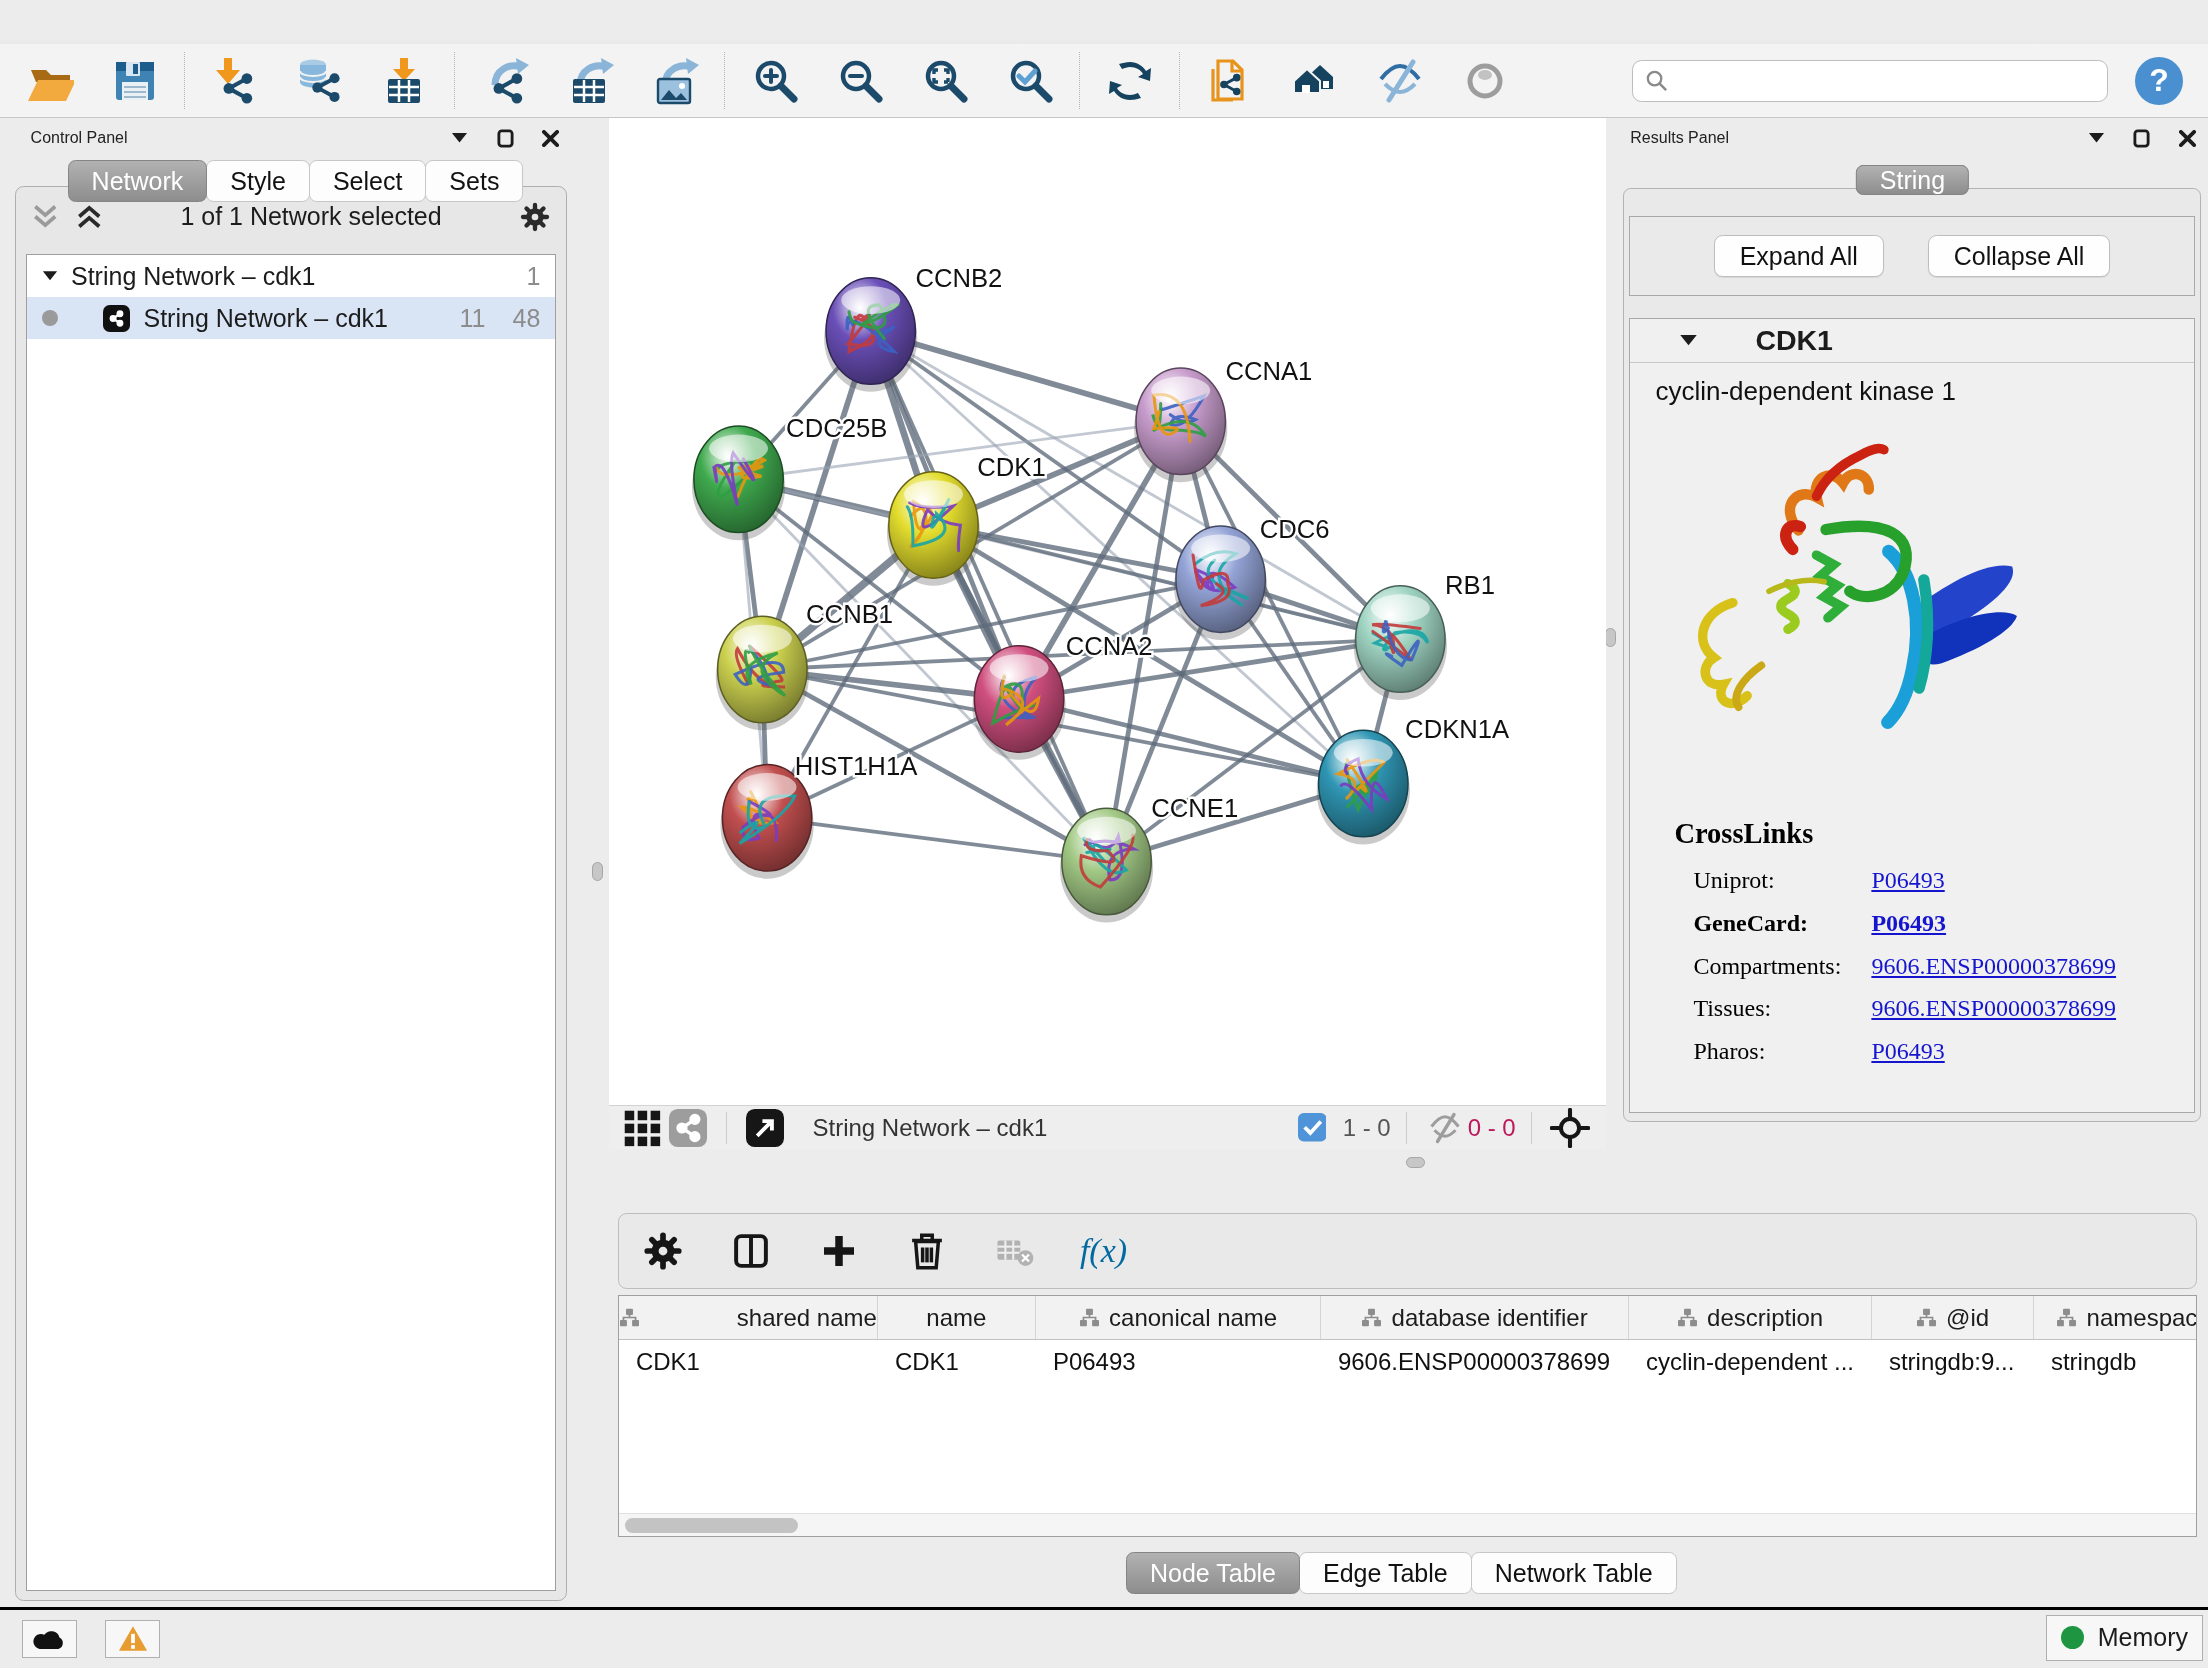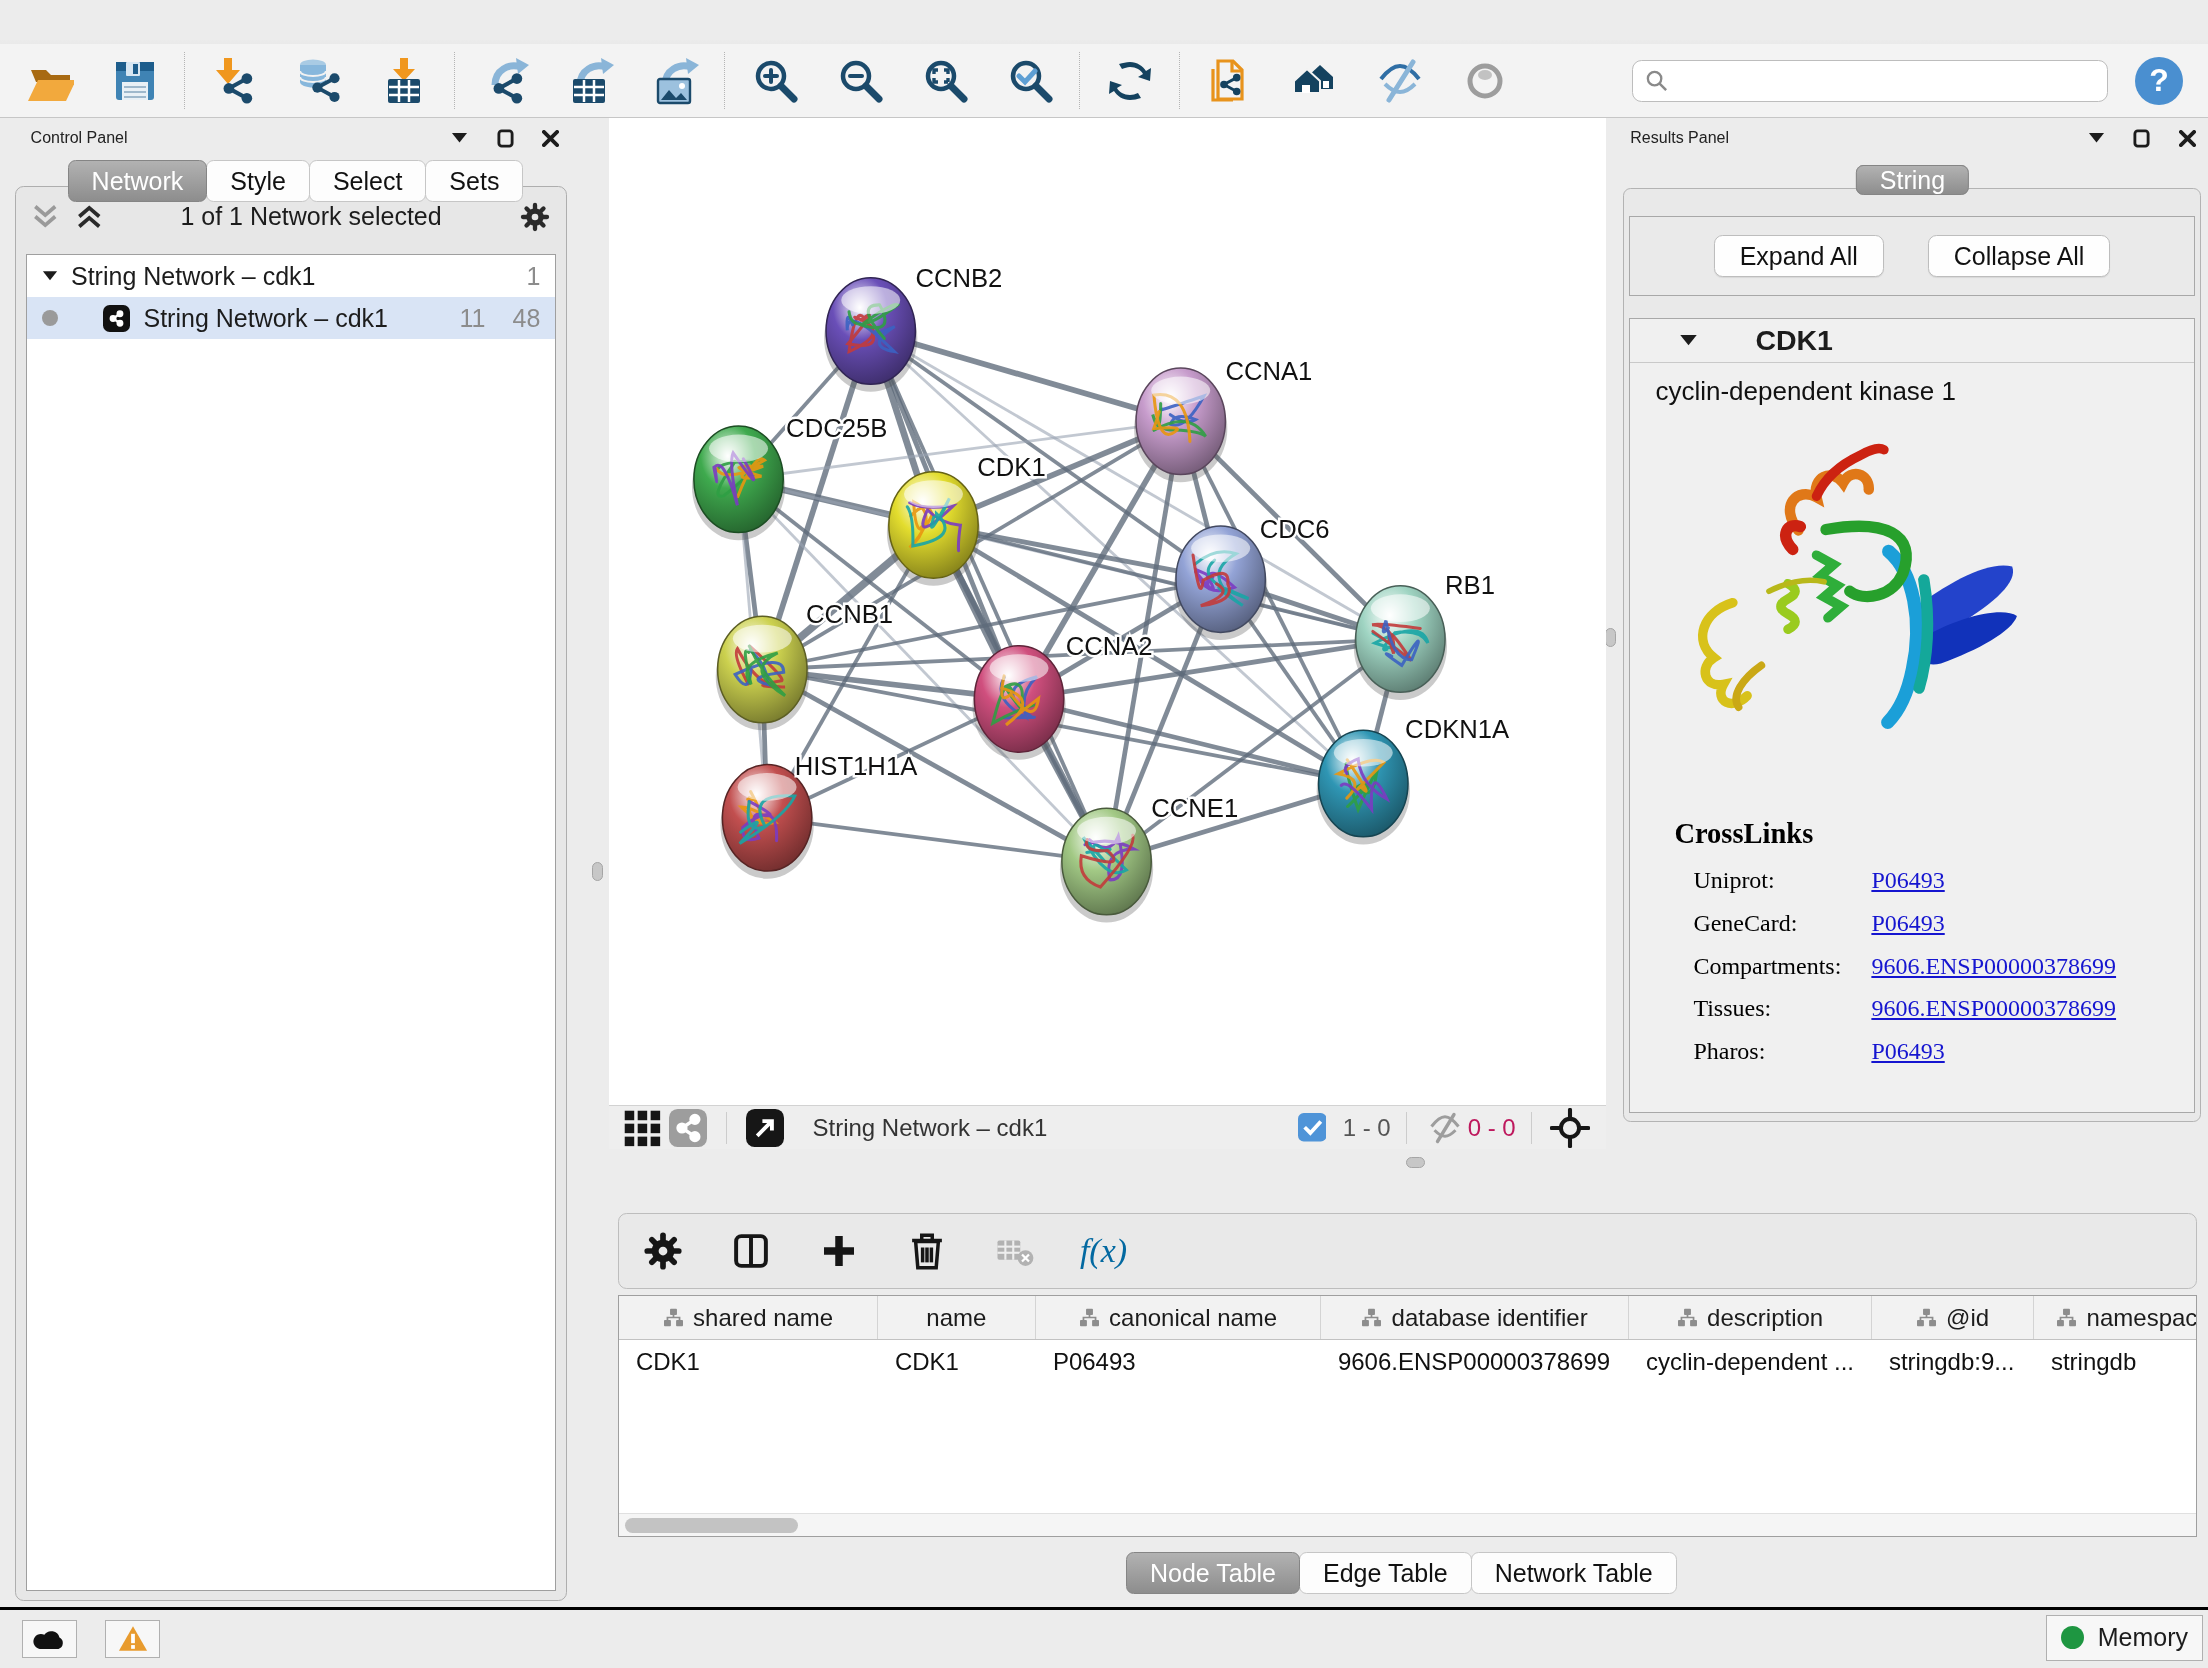--- a/index.html
+++ b/index.html
@@ -727,21 +727,21 @@
             <path d="M125 116 C111 101 119 87 133 92" stroke="#cc2211" stroke-width="12"></path>
             <path d="M100 160 C120 150 140 146 158 150" stroke="#b8b81a" stroke-width="6"></path>
           </g>
         </svg>
         <div class="xl-title">CrossLinks</div>
         <div id="crosslinks">
             <div class="xl-row" style="top: 504px;">
               <span class="xl-label">Uniprot:</span>
     <a class="xl-value">P06493</a>
             </div>
-            <div class="xl-row" style="top: 547px;">
+            <div class="xl-row" style="top: 547px; font-weight: bold;">
               <span class="xl-label">GeneCard:</span>
     <a class="xl-value">P06493</a>
             </div>
             <div class="xl-row" style="top: 590px;">
               <span class="xl-label">Compartments:</span>
     <a class="xl-value">9606.ENSP00000378699</a>
             </div>
             <div class="xl-row" style="top: 632px;">
               <span class="xl-label">Tissues:</span>
     <a class="xl-value">9606.ENSP00000378699</a>
@@ -807,21 +807,21 @@
             <line x1="22" y1="12" x2="22" y2="34"></line>
           </g>
         <circle cx="36" cy="32" r="9" fill="#b2b2b2"></circle>
           <path d="M32 28l8 8M40 28l-8 8" stroke="#fff" stroke-width="2.6"></path>
         </svg>
       </span>
     <span class="fx-label">f(x)</span>
   </div>
   <div class="tp-table">
     <div class="tp-headrow" id="tp-headrow">
-        <div class="tp-hcell" style="width: 259px;">
+        <div class="tp-hcell" style="width: 259px; justify-content: space-between;">
           <svg width="21" height="19" viewBox="0 0 24 22">
             <g fill="#8d8d8d">
               <rect x="8" y="1" width="8" height="7" rx="1"></rect>
               <rect x="1" y="14" width="8" height="7" rx="1"></rect>
               <rect x="15" y="14" width="8" height="7" rx="1"></rect>
             </g>
             <path d="M12 8v3M5 14v-3h14v3" stroke="#8d8d8d" stroke-width="2" fill="none"></path>
           </svg>
           <span>shared name</span>
         </div>

